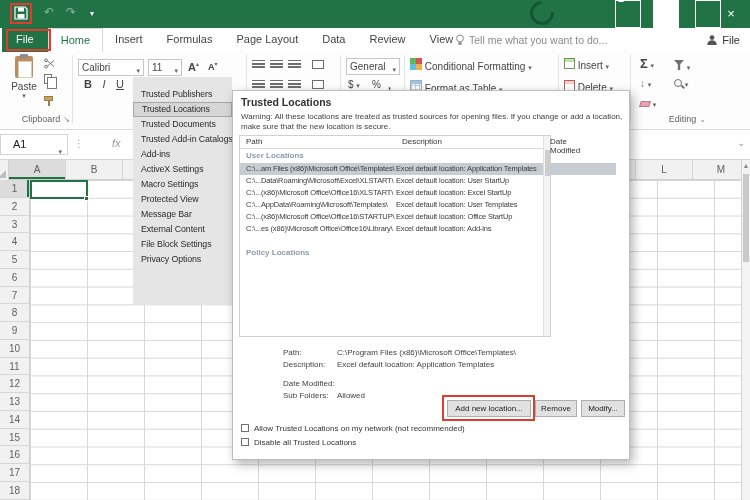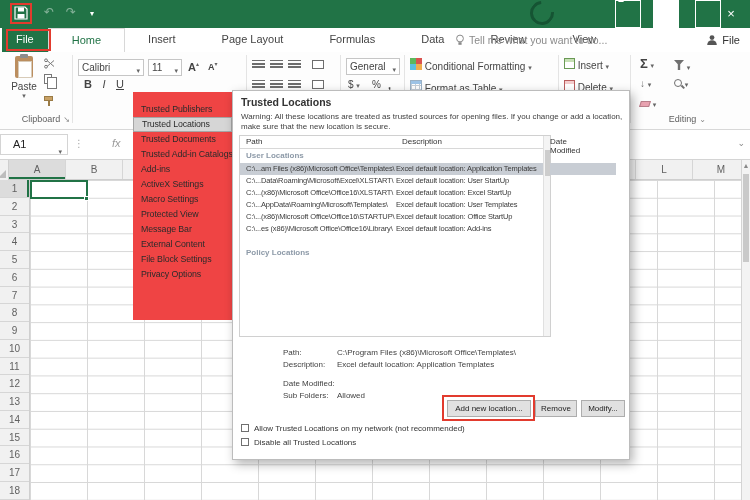--- a/index.html
+++ b/index.html
@@ -15,21 +15,21 @@
   .watermark { position:absolute; left:530px; top:1px; width:24px; height:24px; border:3px solid rgba(8,48,30,.45); border-radius:50%; border-top-color:transparent; transform:rotate(40deg); }
   .winctl span { position:absolute; top:0; width:26px; height:28px; text-align:center; line-height:28px; color:#fff; font-size:13px; }
   .rdo-box { display:inline-block; width:11px; height:9px; border:1px solid #fff; position:relative; top:2px; }
   .rdo-box::after { content:""; position:absolute; left:2px; top:-6px; border:3px solid transparent; border-bottom:4px solid #fff; }
   .minbar { display:inline-block; width:10px; height:1px; background:#fff; vertical-align:middle; }
   .maxbox { display:inline-block; width:9px; height:9px; border:1px solid #fff; vertical-align:middle; }
 
   
   .tabrow { position:absolute; left:0; top:28px; width:750px; height:24px; background:#fff; z-index:3; }
   .tabs-strip { position:absolute; left:2px; top:0; display:flex; }
-  .tab { padding:0 23px; line-height:23px; font-size:11px; color:#444; white-space:nowrap; }
+  .tab { padding:0 12px; line-height:23px; font-size:11px; color:#444; white-space:nowrap; }
   .tab.file { background:#217346; color:#fff; padding:0 14px; }
   .tab.active { color:#217346; border:1px solid #d8d8d8; border-bottom:none; background:#fff; }
   .tellme { position:absolute; left:455px; top:0; line-height:24px; font-size:10.5px; color:#8a8a8a; }
   .bulb { display:inline-block; vertical-align:-2px; margin-right:4px; }
   .share { position:absolute; right:10px; top:0; line-height:24px; font-size:11px; color:#333; }
   .share svg { vertical-align:-2px; margin-right:4px; }
 
   
   .ribbon { position:absolute; left:0; top:52px; width:750px; height:78px; background:#fdfdfd; border-bottom:1px solid #d8d8d8; z-index:2; font-size:10px; color:#444; }
   .vsep { position:absolute; top:3px; height:68px; width:1px; background:#e4e4e4; }
@@ -87,21 +87,21 @@
            background-image:linear-gradient(to right,#d8d8d8 1px,rgba(0,0,0,0) 1px),
                             linear-gradient(to bottom,#d8d8d8 1px,rgba(0,0,0,0) 1px);
            background-size:57px 17.78px; }
   .a1 { position:absolute; left:30px; top:180px; width:58px; height:19px; border:2px solid #217346; background:#fff; z-index:1; }
   .a1handle { position:absolute; left:84px; top:196px; width:5px; height:5px; background:#217346; border:1px solid #fff; z-index:1; }
   .vscroll { position:absolute; right:0; top:160px; width:9px; height:340px; background:#f3f3f3; border-left:1px solid #d4d4d4; z-index:1; }
   .vscroll .up { position:absolute; top:2px; left:0; width:8px; text-align:center; font-size:7px; color:#888; }
   .vthumb { position:absolute; left:1px; top:14px; width:6px; height:88px; background:#c9c9c9; }
 
   
-  .tc-nav { position:absolute; left:133px; top:92px; width:99px; height:228px; background:#ef4444; z-index:10; padding-top:10px; }
+  .tc-nav { position:absolute; left:133px; top:77px; width:99px; height:228px; background:#e5e5e5; z-index:10; padding-top:10px; }
   .nav-item { font-size:8.8px; letter-spacing:-.1px; color:#2b2b2b; padding:2px 4px 2px 8px; line-height:11px; white-space:nowrap; overflow:hidden; }
   .nav-item.selected { background:#d6d6d6; border:1px solid #a6a6a6; padding-top:1px; padding-bottom:1px; }
   .dlg { position:absolute; left:232px; top:90px; width:398px; height:370px; background:#fff; border:1px solid #bcbcbc; box-shadow:3px 4px 10px rgba(0,0,0,.3); z-index:11; }
   .dlg-title { position:absolute; left:8px; top:5px; font-size:10.5px; font-weight:bold; color:#333; }
   .dlg-warning { position:absolute; left:8px; top:21px; width:382px; font-size:8px; color:#3f3f3f; line-height:1.3; }
   .listbox { position:absolute; left:6px; top:44px; width:312px; height:202px; border:1px solid #d0d0d0; background:#fff; }
   .lb-hdr { position:absolute; left:0; top:0; width:100%; height:13px; border-bottom:1px solid #d8d8d8; font-size:8px; color:#333; }
   .lb-hdr span { position:absolute; top:1px; }
   .h-path { left:6px; } .h-desc { left:162px; } .h-date { left:310px; }
   .sechead { position:absolute; left:6px; font-size:8px; font-weight:bold; color:#8d9aa8; }
@@ -151,22 +151,22 @@
       <span style="left:718px">×</span>
     </div>
   </div>
 
   <div class="tabrow">
     <div class="tabs-strip">
 
     <div class="tab file">File</div>
         <div class="tab active">Home</div>
         <div class="tab">Insert</div>
+        <div class="tab">Formulas</div>
         <div class="tab">Page Layout</div>
-        <div class="tab">Formulas</div>
         <div class="tab">Data</div>
         <div class="tab">Review</div>
         <div class="tab">View</div>
       </div>
     <div class="tellme"><span class="bulb"><svg width="10" height="12">
             <circle cx="5" cy="4.5" r="3.4" fill="none" stroke="#8a8a8a"></circle>
             <rect x="3.4" y="8.2" width="3.2" height="2.6" fill="#8a8a8a"></rect>
           </svg></span><span>Tell me what you want to do...</span></div>
     <div class="share"><svg width="12" height="12">
           <circle cx="6" cy="3.6" r="2.4" fill="#555"></circle>

